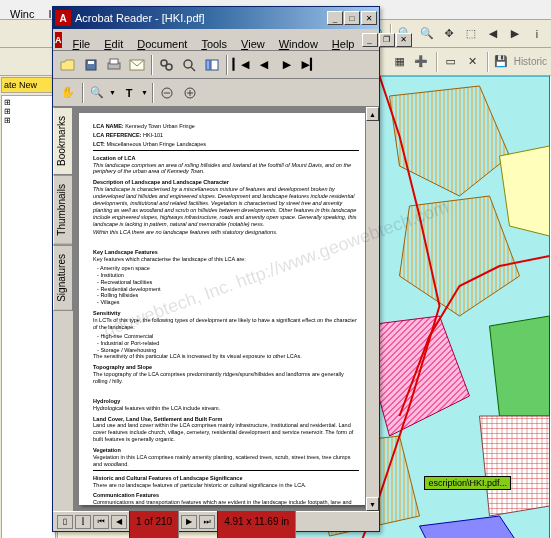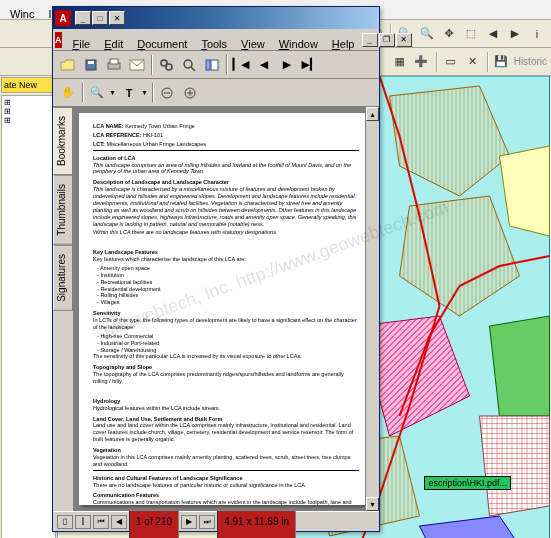--- a/index.html
+++ b/index.html
@@ -10,21 +10,21 @@
   .bg-menubar { background: #f0f0f0; height: 20px; display: flex; align-items: center; padding: 0 4px; gap: 2px; border-bottom: 1px solid #aca899; }
   .bg-menu-item { padding: 2px 6px; color: #000; margin-top: 8px; }
   .bg-toolbar { height: 28px; background: #ece9d8; border-bottom: 1px solid #aca899; display: flex; align-items: center; gap: 2px; padding: 0 4px; position: relative; }
   .bg-toolbar .tb-icon { width: 20px; height: 20px; display: flex; align-items: center; justify-content: center; border: 1px solid transparent; color: #333; }
   .bg-toolbar .tb-sep { width: 1px; height: 20px; background: #aca899; margin: 0 2px; }
   .bg-sidebar-row { display: flex; height: 470px; }
   .bg-left { width: 58px; background: #ece9d8; border-right: 1px solid #aca899; display: flex; flex-direction: column; }
   .bg-tab-btn { font-size: 9px; padding: 2px; border: 1px solid #aca899; background: #fde047; margin: 1px; }
   .map-canvas { flex: 1; position: relative; overflow: hidden; background: #fff; }
   .map-canvas svg { width: 100%; height: 100%; }
-  .floating-label { position: absolute; right: 40px; top: 400px; background: #22c55e; border: 1px solid #000; font-size: 9px; padding: 1px 3px; }
+  .floating-label { position: absolute; right: 40px; top: 400px; background: #84cc16; border: 1px solid #000; font-size: 9px; padding: 1px 3px; }
   .watermark { position: absolute; top: 50%; left: 50%; transform: translate(-50%,-50%) rotate(-20deg); font-size: 18px; color: rgba(0,0,0,0.12); pointer-events: none; white-space: nowrap; z-index: 50; }
 
   
   .acrobat-window { position: absolute; top: 6px; left: 52px; width: 328px; height: 526px; background: #d4d0c8; border: 1px solid #0a246a; box-shadow: 2px 2px 4px rgba(0,0,0,0.3); z-index: 10; display: flex; flex-direction: column; }
   .titlebar { height: 22px; background: linear-gradient(to right,#0a246a 0%,#3a6ea5 50%,#a6caf0 100%); display: flex; align-items: center; padding: 0 2px; color: #fff; font-size: 11px; }
   .title-icon { width: 16px; height: 16px; background: #b00; margin-right: 4px; display: flex; align-items: center; justify-content: center; color: #fff; font-size: 10px; font-weight: bold; }
   .title-text { flex: 1; }
   .win-btns { display: flex; gap: 1px; }
   .win-btn { width: 16px; height: 14px; background: #d4d0c8; border: 1px solid #fff; border-right-color: #404040; border-bottom-color: #404040; display: flex; align-items: center; justify-content: center; font-size: 8px; color: #000; }
   
@@ -129,20 +129,21 @@
       <div class="floating-label">escription\HKI.pdf...</div>
     </div>
   </div>
 </div>
 
 <div class="watermark">geowebtech, Inc. http://www.geowebtech.com</div>
 
 <div class="acrobat-window">
   <div class="titlebar">
     <div class="title-icon">A</div>
+    <div class="title-text">Acrobat Reader - [HKI.pdf]</div>
     <div class="win-btns">
       <div class="win-btn">_</div>
       <div class="win-btn">□</div>
       <div class="win-btn">✕</div>
     </div>
   </div>
 
   <div class="menubar">
     <div class="menu-icon">A</div>
     <div class="menu-item"><span class="u">F</span>ile</div>

